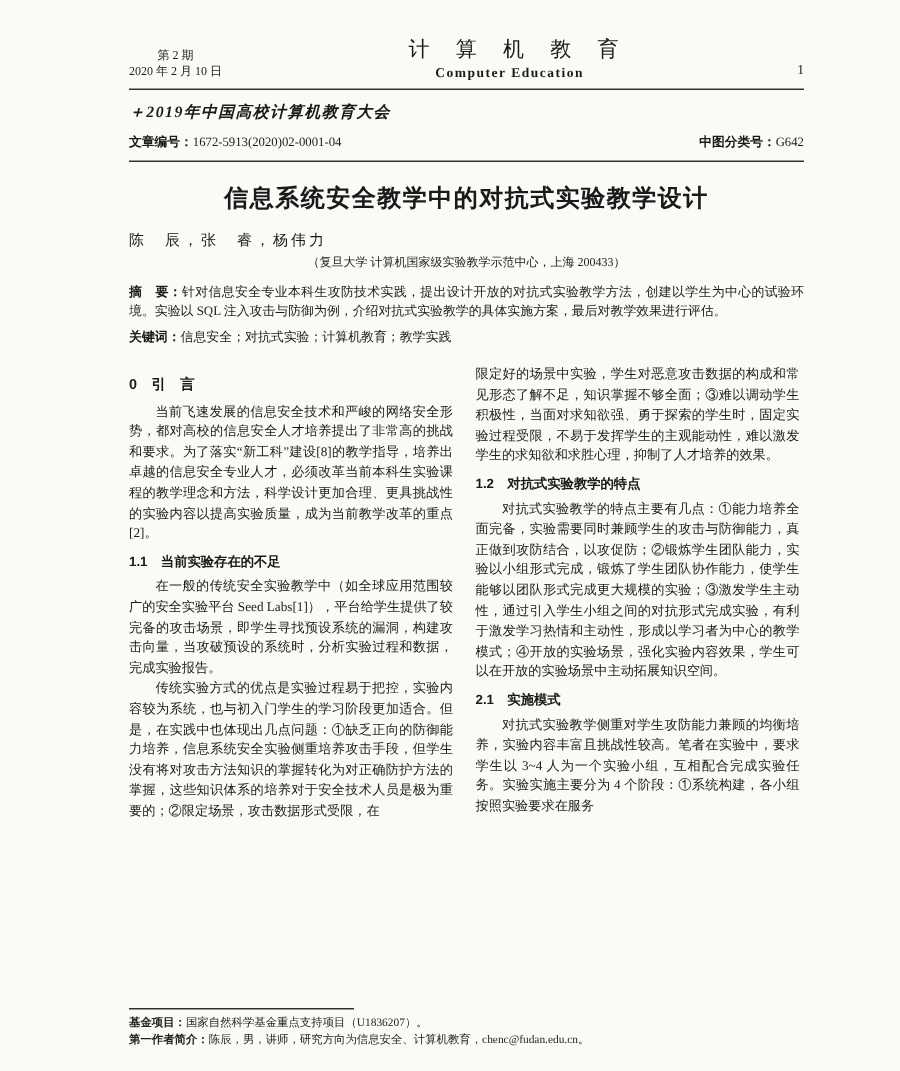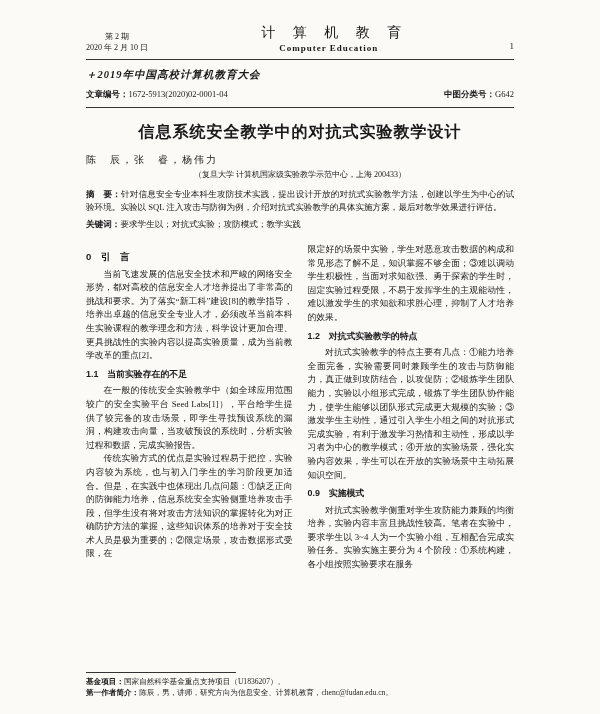--- a/index.html
+++ b/index.html
@@ -1,19 +1,19 @@
 <!DOCTYPE html>
 <html><head>
 <meta charset="utf-8">
 <style>
   html,body{margin:0;padding:0;background:#e9e7e3;}
   .page{
     width:600px;height:714px;box-sizing:border-box;
     margin:0 auto;background:#fbfaf7;color:#1a1a1a;
-    padding:24px 86px 16px 86px;
+    padding:24px 64px 16px 86px;
     font-family:"Liberation Serif","DejaVu Serif",serif;
     display:flex;flex-direction:column;overflow:hidden;
   }
   
   .header{display:flex;align-items:flex-end;justify-content:space-between;padding-bottom:4px;}
   .header-left{font-size:8px;line-height:11px;text-align:center;}
   .header-center{text-align:center;}
   .journal-cn{font-size:14px;font-weight:normal;letter-spacing:7px;margin-left:12px;}
   .journal-en{font-size:9px;font-weight:bold;letter-spacing:1px;margin-top:1px;}
   .header-right{font-size:9px;padding-bottom:2px;}
@@ -70,36 +70,36 @@
 
   <div class="title">信息系统安全教学中的对抗式实验教学设计</div>
   <div class="authors">陈　辰，张　睿，杨伟力</div>
   <div class="affiliation">（复旦大学 计算机国家级实验教学示范中心，上海 200433）</div>
 
   <div class="abstract">
     <span class="bold">摘　要：</span><span>针对信息安全专业本科生攻防技术实践，提出设计开放的对抗式实验教学方法，创建以学生为中心的试验环境。实验以 SQL 注入攻击与防御为例，介绍对抗式实验教学的具体实施方案，最后对教学效果进行评估。</span>
   </div>
 
   <div class="keywords">
-    <span class="bold">关键词：</span><span>要求学生以；对抗式实验；攻防模式；教学实践</span>
+    <span class="bold">关键词：</span><span>信息安全；对抗式实验；计算机教育；教学实践</span>
   </div>
 
   <div class="columns">
     <div class="col" id="col-left">
         <div class="sec-h1">0　引　言</div>
         <div class="para indent">当前飞速发展的信息安全技术和严峻的网络安全形势，都对高校的信息安全人才培养提出了非常高的挑战和要求。为了落实“新工科”建设[8]的教学指导，培养出卓越的信息安全专业人才，必须改革当前本科生实验课程的教学理念和方法，科学设计更加合理、更具挑战性的实验内容以提高实验质量，成为当前教学改革的重点[2]。</div>
         <div class="sec-h2">1.1　当前实验存在的不足</div>
         <div class="para indent">在一般的传统安全实验教学中（如全球应用范围较广的安全实验平台 Seed Labs[1]），平台给学生提供了较完备的攻击场景，即学生寻找预设系统的漏洞，构建攻击向量，当攻破预设的系统时，分析实验过程和数据，完成实验报告。</div>
         <div class="para indent">传统实验方式的优点是实验过程易于把控，实验内容较为系统，也与初入门学生的学习阶段更加适合。但是，在实践中也体现出几点问题：①缺乏正向的防御能力培养，信息系统安全实验侧重培养攻击手段，但学生没有将对攻击方法知识的掌握转化为对正确防护方法的掌握，这些知识体系的培养对于安全技术人员是极为重要的；②限定场景，攻击数据形式受限，在</div>
       </div>
     <div class="col" id="col-right">
         <div class="para">限定好的场景中实验，学生对恶意攻击数据的构成和常见形态了解不足，知识掌握不够全面；③难以调动学生积极性，当面对求知欲强、勇于探索的学生时，固定实验过程受限，不易于发挥学生的主观能动性，难以激发学生的求知欲和求胜心理，抑制了人才培养的效果。</div>
         <div class="sec-h2">1.2　对抗式实验教学的特点</div>
         <div class="para indent">对抗式实验教学的特点主要有几点：①能力培养全面完备，实验需要同时兼顾学生的攻击与防御能力，真正做到攻防结合，以攻促防；②锻炼学生团队能力，实验以小组形式完成，锻炼了学生团队协作能力，使学生能够以团队形式完成更大规模的实验；③激发学生主动性，通过引入学生小组之间的对抗形式完成实验，有利于激发学习热情和主动性，形成以学习者为中心的教学模式；④开放的实验场景，强化实验内容效果，学生可以在开放的实验场景中主动拓展知识空间。</div>
-        <div class="sec-h2">0.9　实施模式</div>
+        <div class="sec-h2">2.1　实施模式</div>
         <div class="para indent">对抗式实验教学侧重对学生攻防能力兼顾的均衡培养，实验内容丰富且挑战性较高。笔者在实验中，要求学生以 3~4 人为一个实验小组，互相配合完成实验任务。实验实施主要分为 4 个阶段：①系统构建，各小组按照实验要求在服务</div>
       </div>
   </div>
 
   <div class="footer">
     <div class="foot-rule"></div>
     <div class="foot-line">
       <span class="bold">基金项目：</span><span>国家自然科学基金重点支持项目（U1836207）。</span>
     </div>
     <div class="foot-line">

